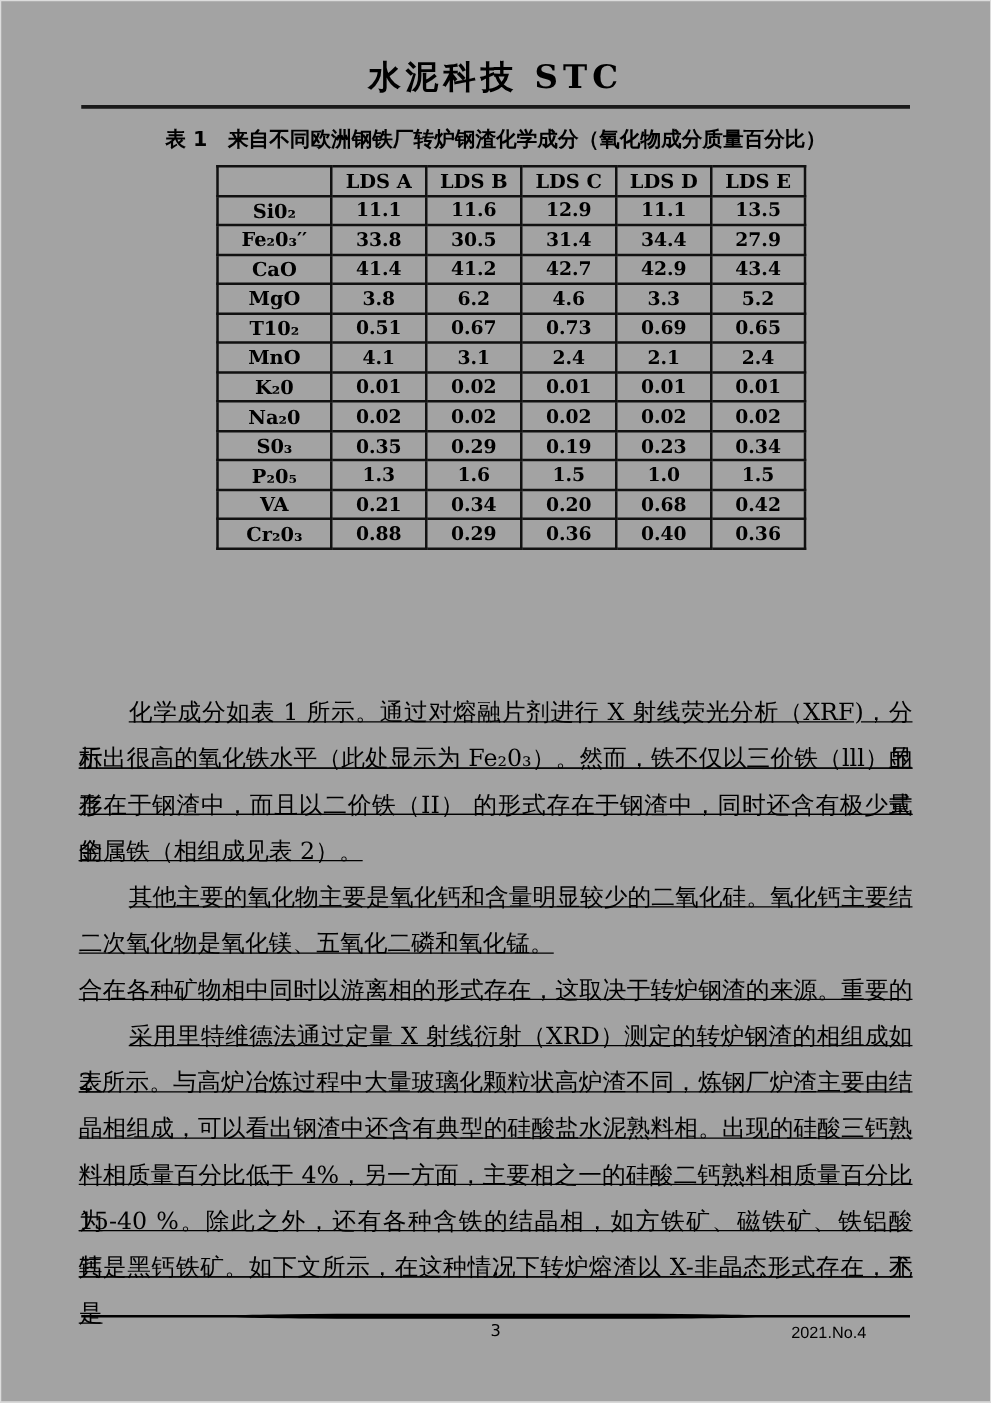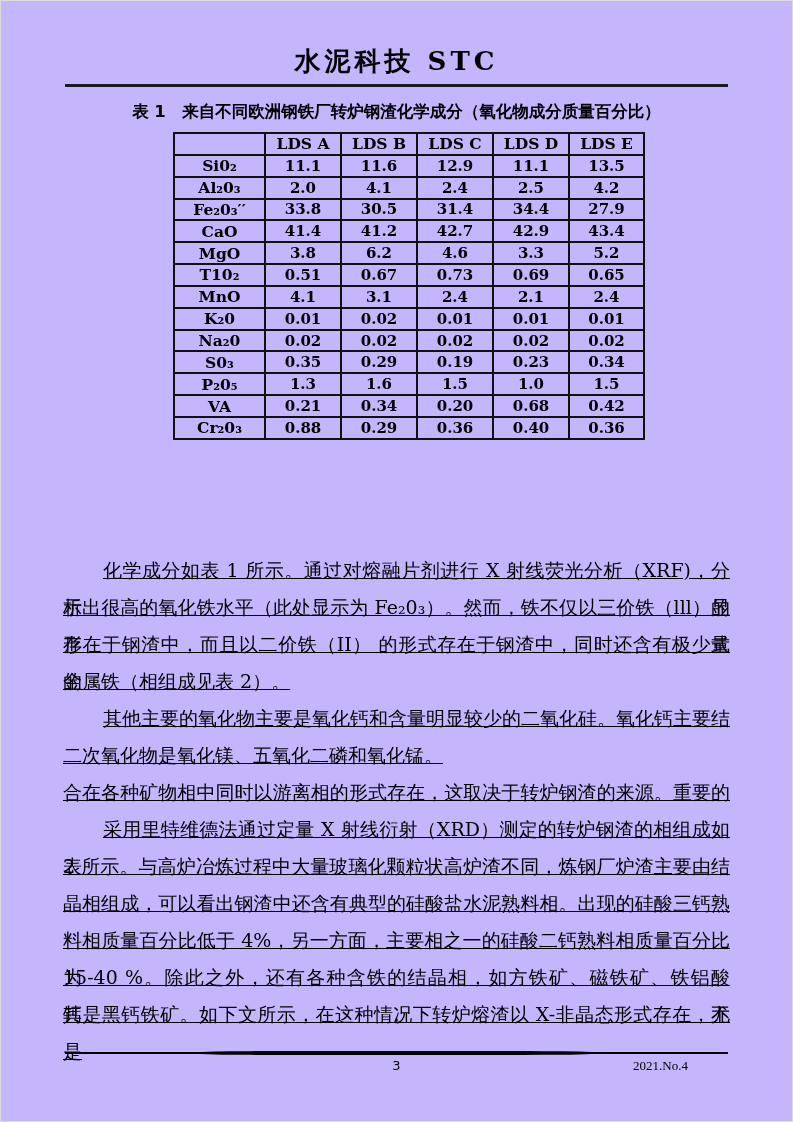--- a/index.html
+++ b/index.html
@@ -1,21 +1,21 @@
 <!DOCTYPE html>
 <html><head>
 <meta charset="utf-8">
 <style>
   * { margin: 0; padding: 0; box-sizing: border-box; }
   html, body { background: #ffffff; }
   .page {
     position: relative;
     width: 793px;
     height: 1122px;
-    background: #c4b5fd;
+    background: #a3a3a3;
     font-family: "DejaVu Serif", "Liberation Serif", serif;
     color: #000;
     overflow: hidden;
     outline: 1px solid #dcdcdc;
     outline-offset: -1px;
   }
 
   
   .journal-title {
     position: absolute;
@@ -105,21 +105,21 @@
     top: 1058px; left: 0; right: 0;
     text-align: center;
     font-size: 13px;
     font-family: "DejaVu Sans", "Liberation Sans", sans-serif;
   }
   .issue-label {
     position: absolute;
     top: 1058px;
     left: 633px;
     font-size: 13px;
-    font-family: Liberation Serif, serif;
+    font-family: Liberation Sans, sans-serif;
   }
 </style>
 </head>
 <body>
 
 <div class="page">
 
   <div class="journal-title">水泥科技 STC</div>
   <div class="header-rule"></div>
 
@@ -145,28 +145,20 @@
     </tr>
     <tr>
       <td class="row-label">Si0₂</td>
       <td>11.1</td>
       <td>11.6</td>
       <td>12.9</td>
       <td>11.1</td>
       <td>13.5</td>
     </tr>
     <tr>
-      <td class="row-label">Al₂0₃</td>
-      <td>2.0</td>
-      <td>4.1</td>
-      <td>2.4</td>
-      <td>2.5</td>
-      <td>4.2</td>
-    </tr>
-    <tr>
       <td class="row-label">Fe₂0₃′′</td>
       <td>33.8</td>
       <td>30.5</td>
       <td>31.4</td>
       <td>34.4</td>
       <td>27.9</td>
     </tr>
     <tr>
       <td class="row-label">CaO</td>
       <td>41.4</td>

